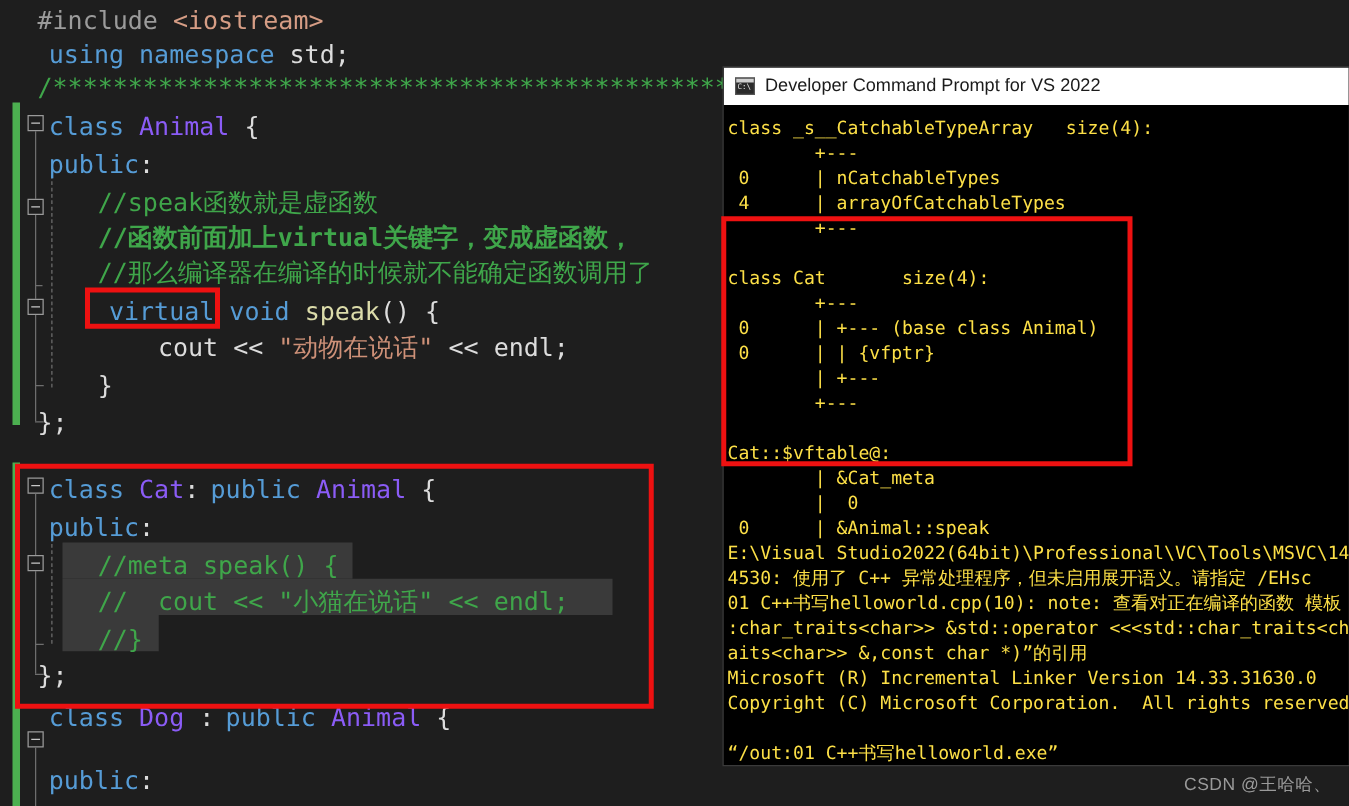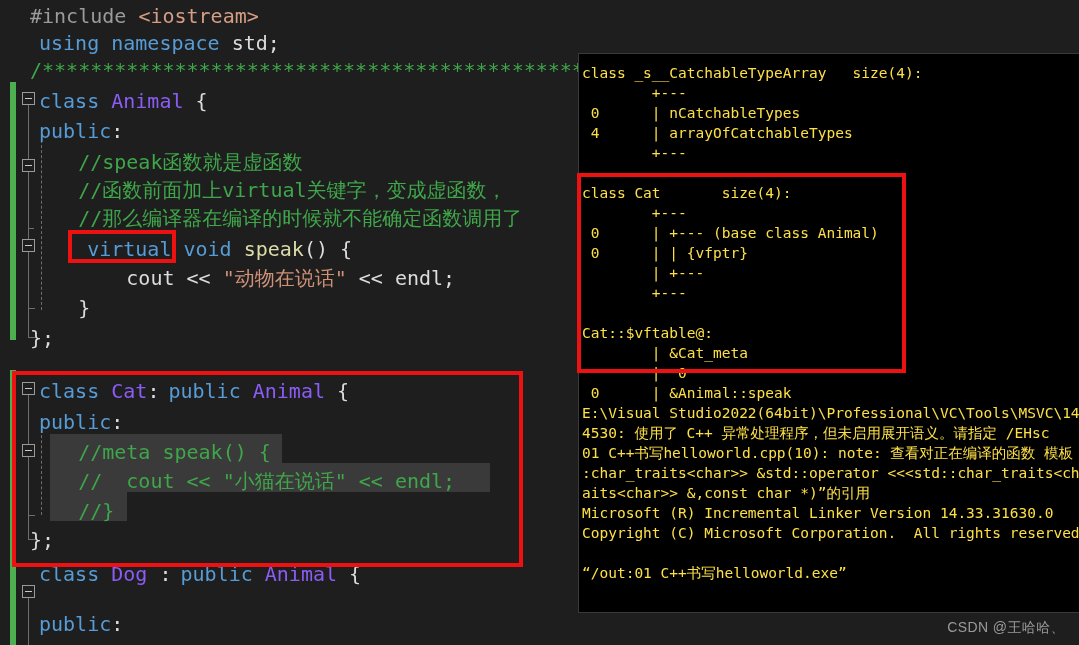--- a/index.html
+++ b/index.html
@@ -199,38 +199,42 @@
   <div class="selhl" style="left:50px;top:463px;width:440px;height:29px;"></div>
   <div class="selhl" style="left:50px;top:492px;width:77px;height:29px;"></div>
 
   <div id="code-lines">
       <div class="code-line" style="top: 0px;"><span class="txt"><span class="k-pre">#include </span><span class="k-str">&lt;iostream&gt;</span></span></div>
       <div class="code-line" style="top: 27px;"><span class="txt"><span class="k-kw">using namespace </span><span class="k-plain">std;</span></span></div>
       <div class="code-line" style="top: 54px;"><span class="txt"><span class="k-cmt">/*******************************************************</span></span></div>
       <div class="code-line" style="top: 85px;"><span class="txt"><span class="k-kw">class </span><span class="k-type">Animal</span><span class="k-plain"> {</span></span></div>
       <div class="code-line" style="top: 115px;"><span class="txt"><span class="k-kw">public</span><span class="k-plain">:</span></span></div>
       <div class="code-line" style="top: 146px;"><span class="txt"><span class="k-cmt">    //speak函数就是虚函数</span></span></div>
-      <div class="code-line" style="top: 174px;"><span class="txt"><span class="k-cmt">    //函数前面加上virtual关键字，变成虚函数，</span></span></div>
+      <div class="code-line" style="top: 174px; font-weight: bold;"><span class="txt"><span class="k-cmt">    //函数前面加上virtual关键字，变成虚函数，</span></span></div>
       <div class="code-line" style="top: 202px;"><span class="txt"><span class="k-cmt">    //那么编译器在编译的时候就不能确定函数调用了</span></span></div>
       <div class="code-line" style="top: 233px;"><span class="txt"><span class="k-kw">    virtual void </span><span class="k-fn">speak</span><span class="k-plain">() {</span></span></div>
       <div class="code-line" style="top: 262px;"><span class="txt"><span class="k-plain">        cout &lt;&lt; </span><span class="k-cnstr">"动物在说话"</span><span class="k-plain"> &lt;&lt; endl;</span></span></div>
       <div class="code-line" style="top: 292px;"><span class="txt"><span class="k-plain">    }</span></span></div>
       <div class="code-line" style="top: 322px;"><span class="txt"><span class="k-plain">};</span></span></div>
       <div class="code-line" style="top: 375px;"><span class="txt"><span class="k-kw">class </span><span class="k-type">Cat</span><span class="k-plain">:</span><span class="k-kw">public </span><span class="k-type">Animal</span><span class="k-plain"> {</span></span></div>
       <div class="code-line" style="top: 406px;"><span class="txt"><span class="k-kw">public</span><span class="k-plain">:</span></span></div>
       <div class="code-line" style="top: 436px;"><span class="txt"><span class="k-cmt">    //meta speak() {</span></span></div>
       <div class="code-line" style="top: 465px;"><span class="txt"><span class="k-cmt">    //  cout &lt;&lt; "小猫在说话" &lt;&lt; endl;</span></span></div>
       <div class="code-line" style="top: 495px;"><span class="txt"><span class="k-cmt">    //}</span></span></div>
       <div class="code-line" style="top: 524px;"><span class="txt"><span class="k-plain">};</span></span></div>
       <div class="code-line" style="top: 558px;"><span class="txt"><span class="k-kw">class </span><span class="k-type">Dog</span><span class="k-plain"> :</span><span class="k-kw">public </span><span class="k-type">Animal</span><span class="k-plain"> {</span></span></div>
       <div class="code-line" style="top: 608px;"><span class="txt"><span class="k-kw">public</span><span class="k-plain">:</span></span></div>
     </div>
 </div>
 
 <div id="console-window">
+  <div id="console-titlebar">
+    <span id="console-icon"></span>
+    <span id="console-title">Developer Command Prompt for VS 2022</span>
+  </div>
   <div id="console-body"><div>class _s__CatchableTypeArray   size(4):</div><div>        +---</div><div> 0      | nCatchableTypes</div><div> 4      | arrayOfCatchableTypes</div><div>        +---</div><div>&nbsp;</div><div>class Cat       size(4):</div><div>        +---</div><div> 0      | +--- (base class Animal)</div><div> 0      | | {vfptr}</div><div>        | +---</div><div>        +---</div><div>&nbsp;</div><div>Cat::$vftable@:</div><div>        | &amp;Cat_meta</div><div>        |  0</div><div> 0      | &amp;Animal::speak</div><div>E:\Visual Studio2022(64bit)\Professional\VC\Tools\MSVC\14.33.3</div><div>4530: 使用了 C++ 异常处理程序，但未启用展开语义。请指定 /EHsc</div><div>01 C++书写helloworld.cpp(10): note: 查看对正在编译的函数 模板 实</div><div>:char_traits&lt;char&gt;&gt; &amp;std::operator &lt;&lt;&lt;std::char_traits&lt;char&gt;&gt;(</div><div>aits&lt;char&gt;&gt; &amp;,const char *)”的引用</div><div>Microsoft (R) Incremental Linker Version 14.33.31630.0</div><div>Copyright (C) Microsoft Corporation.  All rights reserved.</div><div>&nbsp;</div><div>“/out:01 C++书写helloworld.exe”</div></div>
 </div>
 
 <div id="annotations">
     <div class="redbox" style="left: 68px; top: 230px; width: 108px; height: 33px; border-color: rgb(238, 17, 17);"></div>
     <div class="redbox" style="left: 12px; top: 371px; width: 511px; height: 196px; border-color: rgb(238, 17, 17);"></div>
     <div class="redbox" style="left: 577px; top: 173px; width: 329px; height: 200px; border-color: rgb(238, 17, 17);"></div>
   </div>
 
 <div id="watermark">CSDN @王哈哈、</div>

